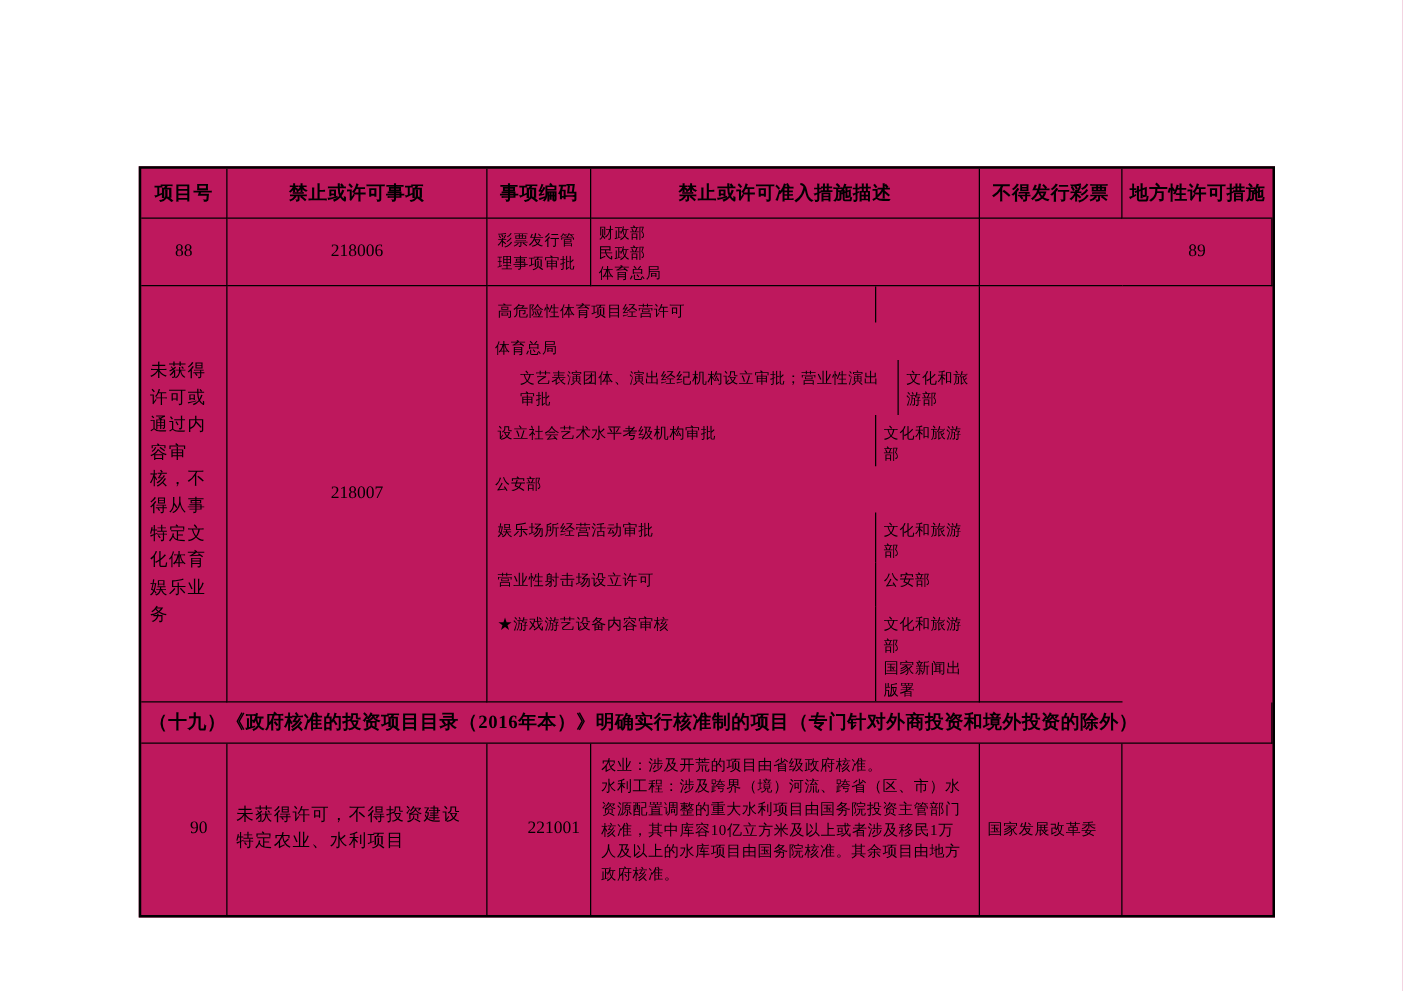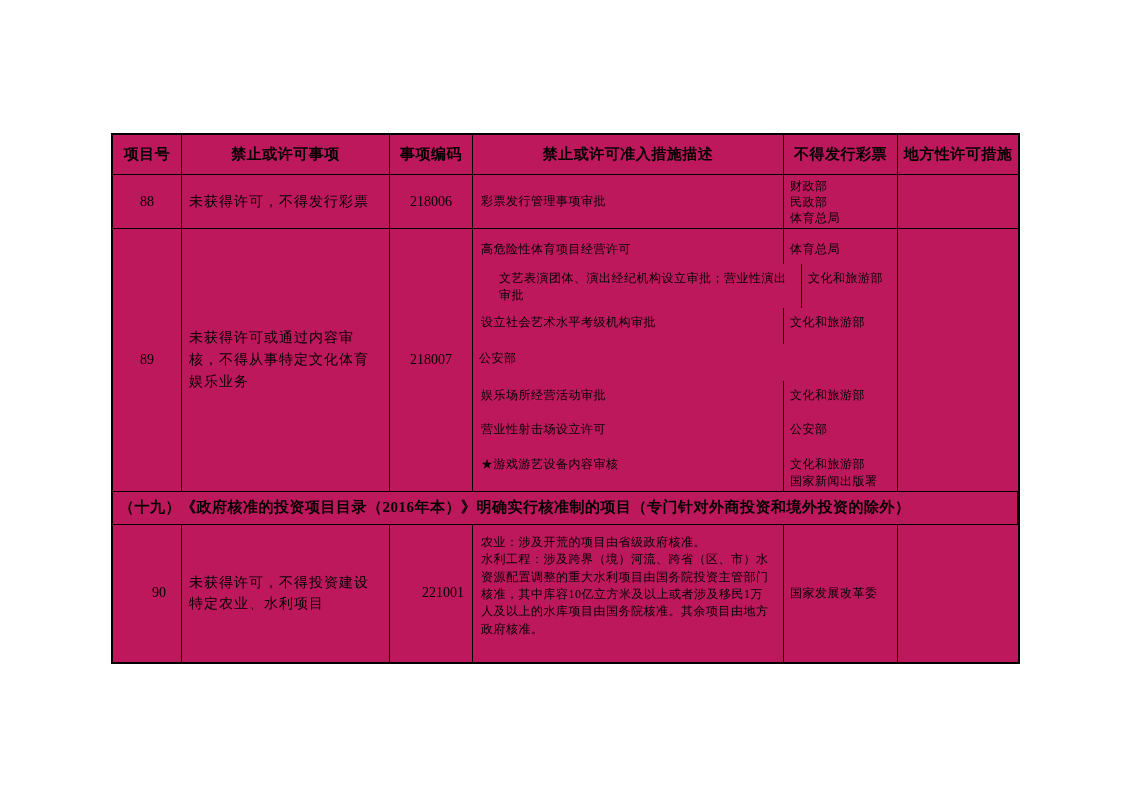--- a/index.html
+++ b/index.html
@@ -34,21 +34,21 @@
   }
   .small { font-size:12px; letter-spacing:0.5px; line-height:1.45; }
 
   .desc-center { display:flex; align-items:center; padding:0 8px; }
   .dept-top { padding:3px 6px 0 6px; line-height:16px; }
 
   .pairs { display:flex; flex-direction:column; height:100%; }
   .pair { display:flex; align-items:stretch; }
   .pair .pdesc { width:311px; box-sizing:border-box; border-right:1px solid #000; padding:6px 10px 0 8px; }
   .pair .pdept { flex:1; padding:6px 4px 0 6px; }
-  .pair:nth-child(1){ min-height:35px; }
+  .pair:nth-child(1){ min-height:35px;flex-direction:column; }
   .pair:nth-child(1) .pdesc, .pair:nth-child(1) .pdept { padding-top:12px; }
   .pair:nth-child(2){ min-height:44px;margin-left:18px; }
   .pair:nth-child(3){ min-height:36px; }
   .pair:nth-child(4){ min-height:37px; }
   .pair:nth-child(5){ min-height:34px; }
   .pair:nth-child(6){ min-height:35px; }
   .pair:nth-child(7){ flex:1 0 auto; min-height:40px; }
 
   .section {
     grid-column:1 / -1;
@@ -74,21 +74,20 @@
   <div class="tbl">
 
     <div class="c th">项目号</div>
     <div class="c th">禁止或许可事项</div>
     <div class="c th">事项编码</div>
     <div class="c th">禁止或许可准入措施描述</div>
     <div class="c th">不得发行彩票</div>
     <div class="c th lastcol">地方性许可措施</div>
 
     <div class="c num">88</div>
-    <div class="c item">未获得许可，不得发行彩票</div>
     <div class="c code">218006</div>
     <div class="c small desc-center">彩票发行管理事项审批</div>
     <div class="c small dept-top">
       <div>财政部</div>
       <div>民政部</div>
       <div>体育总局</div>
     </div>
     <div class="c lastcol"></div>
 
     <div class="c num">89</div>

